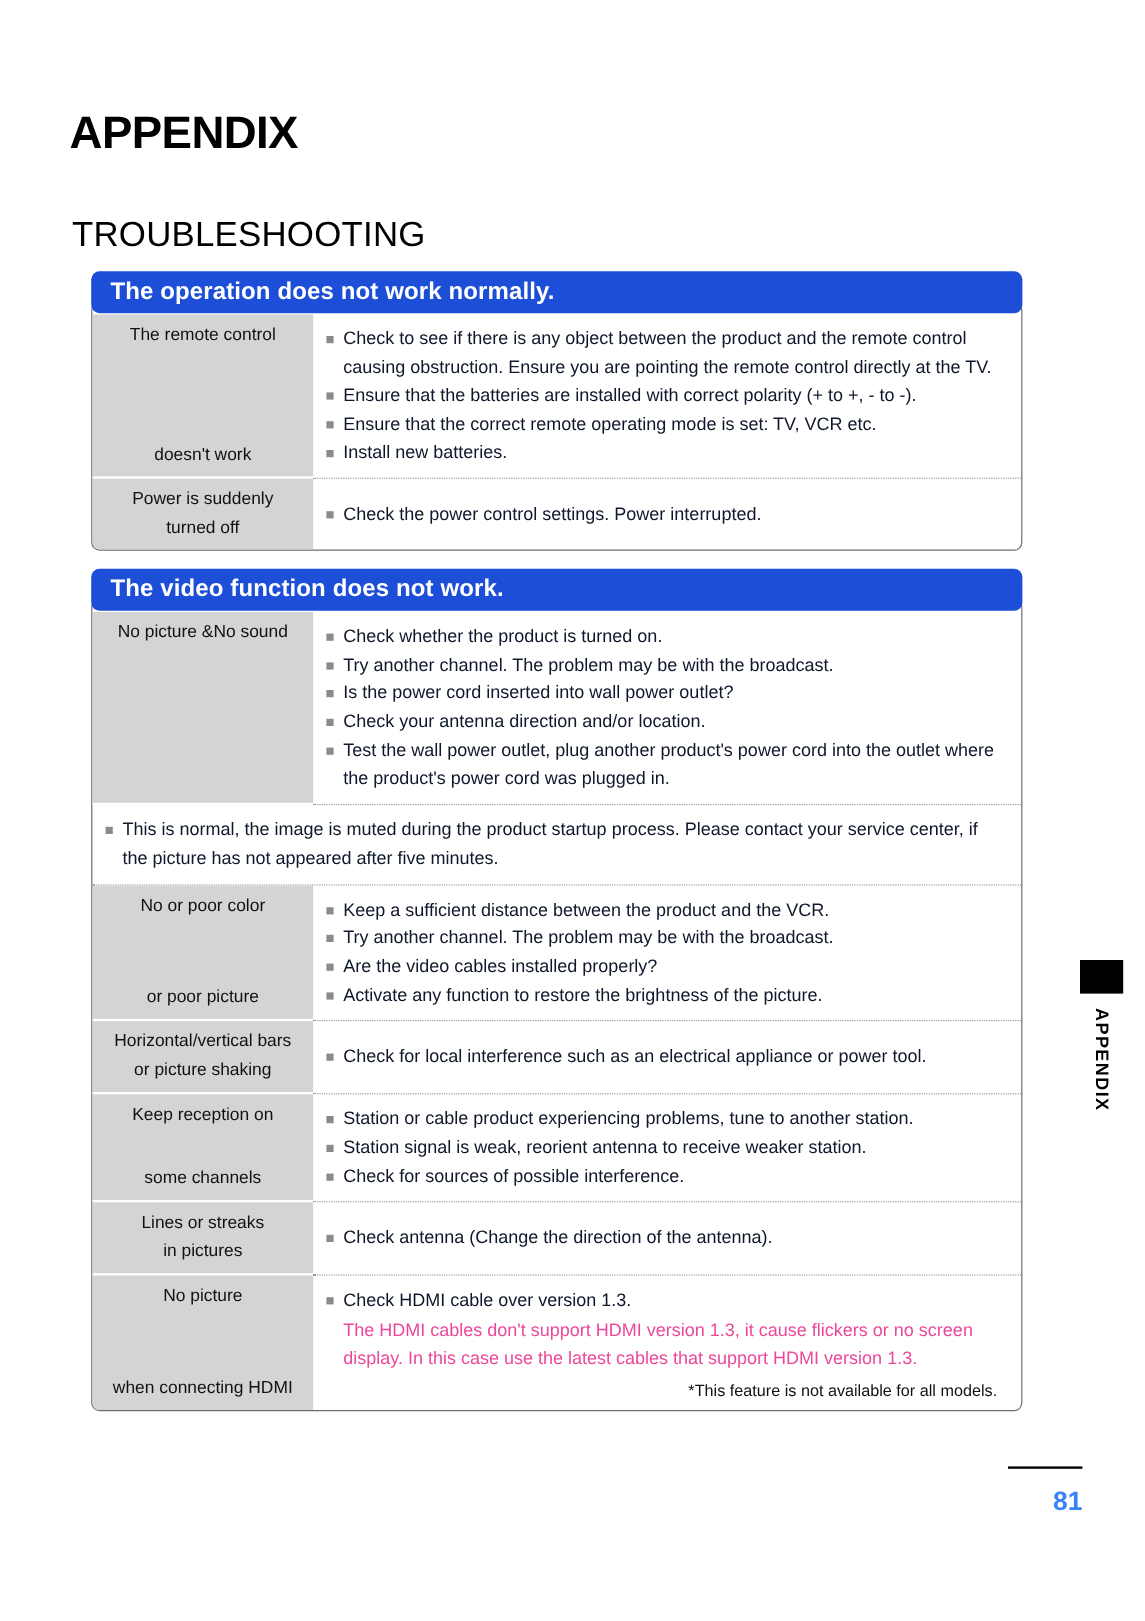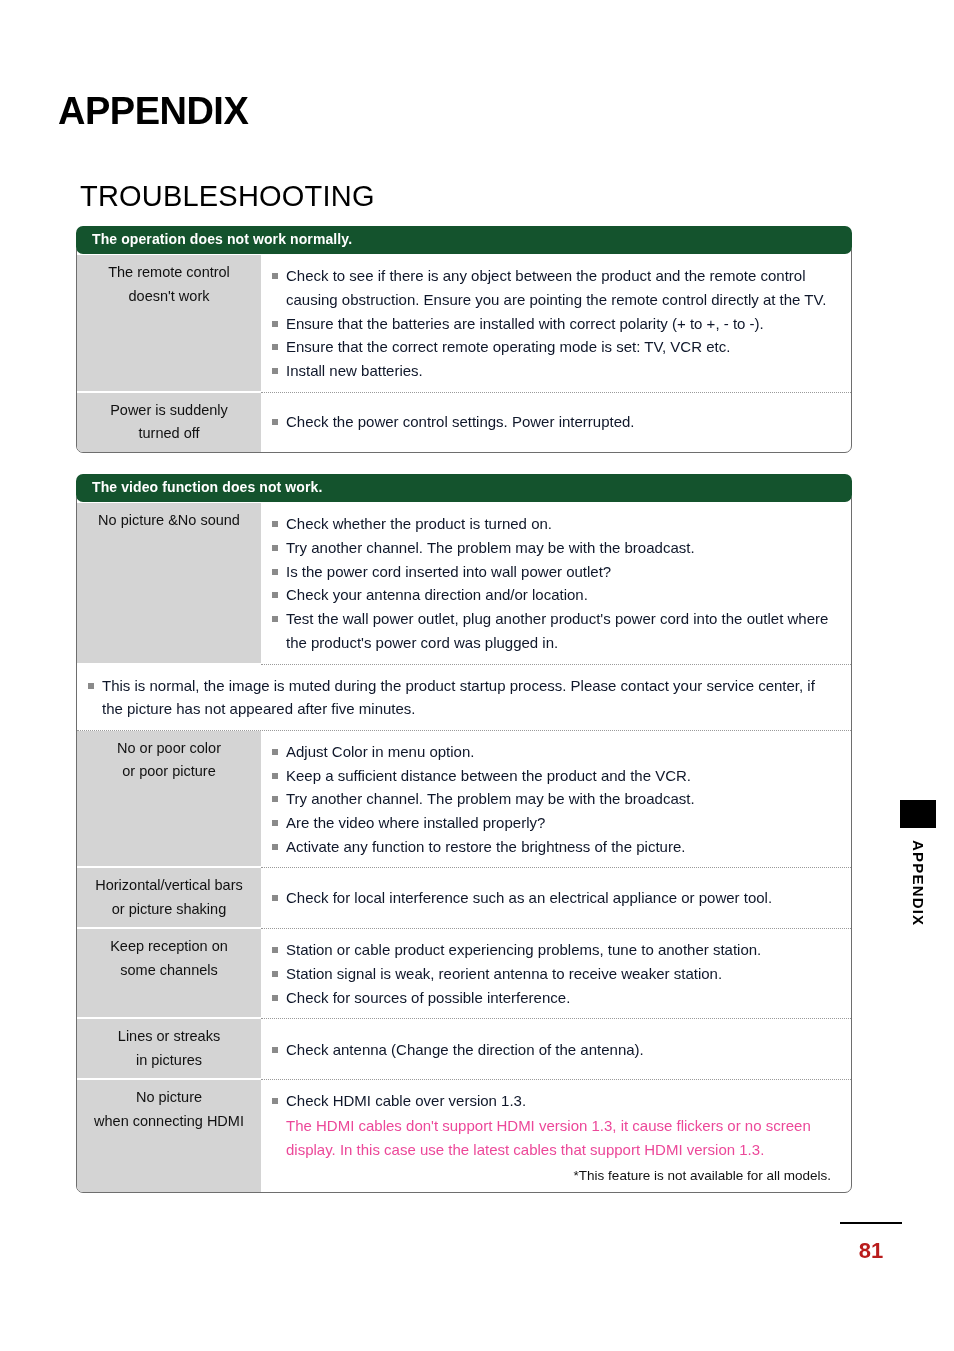--- a/index.html
+++ b/index.html
@@ -20,38 +20,38 @@
     position: absolute;
     left: 58px;
     top: 92px;
     font-size: 38px;
     font-weight: 700;
     letter-spacing: -0.5px;
     line-height: 1;
   }
   .section-title {
     position: absolute;
-    left: 80px;
+    left: 60px;
     top: 182px;
     font-size: 29px;
     font-weight: 400;
     letter-spacing: 0.2px;
     line-height: 1;
   }
 
   
   .tbl {
     position: absolute;
     left: 76px;
     width: 776px;
   }
   .tbl-header {
-    background: #14532d;
+    background: #1d4ed8;
     color: #ffffff;
-    font-size: 14px;
+    font-size: 20px;
     font-weight: 700;
     border-radius: 7px;
     padding: 6px 0 7px 16px;
     letter-spacing: 0.1px;
     line-height: 1.1;
     position: relative;
     z-index: 2;
   }
   .tbl-body {
     border: 1px solid #6e6e6e;
@@ -68,21 +68,21 @@
   .row-label {
     width: 184px;
     flex: 0 0 184px;
     background: #d4d4d4;
     color: #111111;
     font-size: 14.5px;
     line-height: 1.62;
     text-align: center;
     display: flex;
     flex-direction: column;
-    justify-content: flex-start;
+    justify-content: space-between;
     align-items: center;
     padding: 6px 6px;
     border-bottom: 2px solid #ffffff;
   }
   .row:last-child .row-label { border-bottom: none; }
   .row-content {
     flex: 1 1 auto;
     padding: 9px 14px 9px 10px;
     border-bottom: 1px dotted #9a9a9a;
     display: flex;
@@ -155,24 +155,24 @@
     top: 1222px;
     width: 62px;
     height: 2px;
     background: #000000;
   }
   .page-number {
     position: absolute;
     right: 52px;
     top: 1238px;
     width: 62px;
-    text-align: center;
+    text-align: right;
     font-size: 22px;
     font-weight: 700;
-    color: #b91c1c;
+    color: #3b82f6;
   }
 </style>
 </head>
 <body>
 
 <div class="page-title">APPENDIX</div>
 <div class="section-title">TROUBLESHOOTING</div>
 
 <div class="tbl" id="table-0" style="top:226px;">
   <div class="tbl-header">The operation does not work normally.</div>
@@ -229,24 +229,23 @@
           </ul>
         </div>
       </div>
       <div class="row">
         <div class="row-label">
           <span>No or poor color</span>
           <span>or poor picture</span>
         </div>
         <div class="row-content">
           <ul class="bullet-list">
-            <li>Adjust Color in menu option.</li>
             <li>Keep a sufficient distance between the product and the VCR.</li>
             <li>Try another channel. The problem may be with the broadcast.</li>
-            <li>Are the video where installed properly?</li>
+            <li>Are the video cables installed properly?</li>
             <li>Activate any function to restore the brightness of the picture.</li>
           </ul>
         </div>
       </div>
       <div class="row">
         <div class="row-label">
           <span>Horizontal/vertical bars</span>
           <span>or picture shaking</span>
         </div>
         <div class="row-content">

